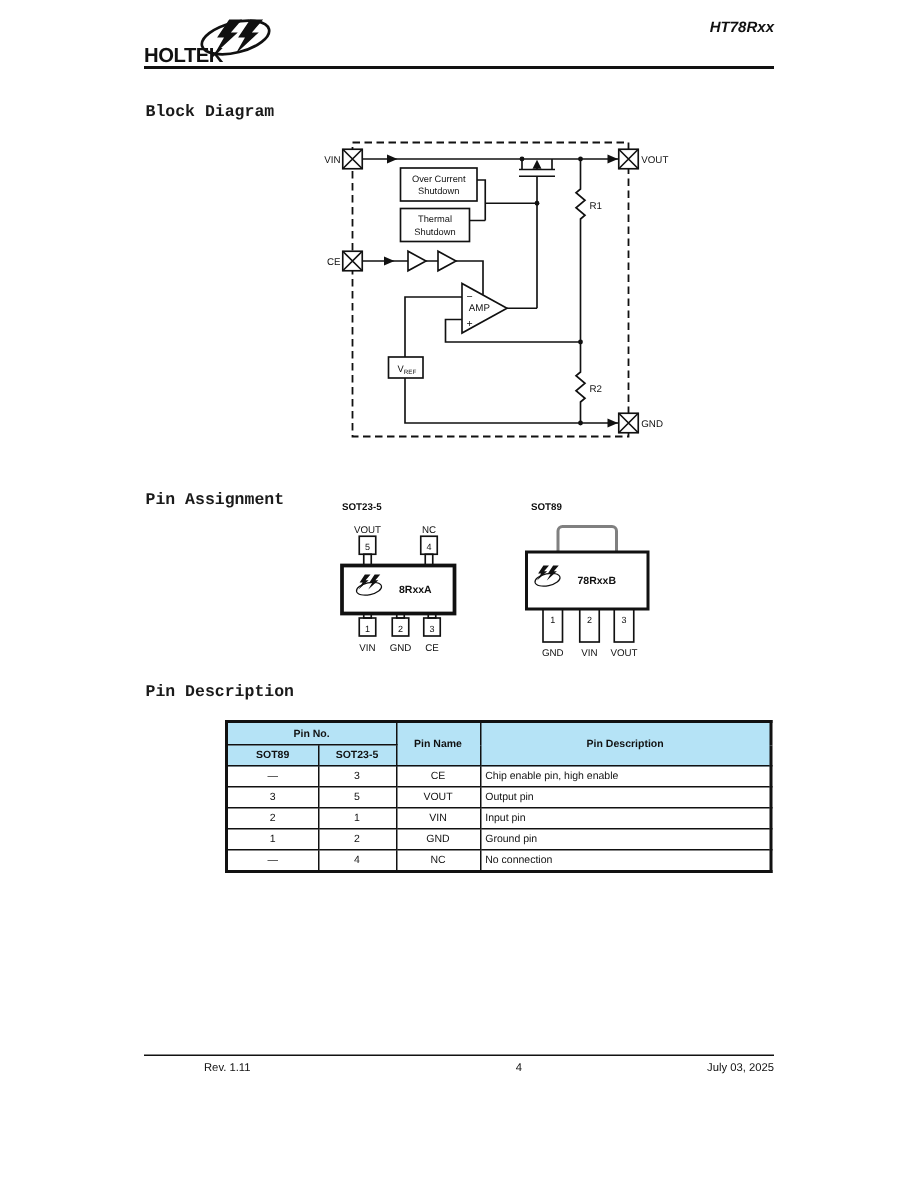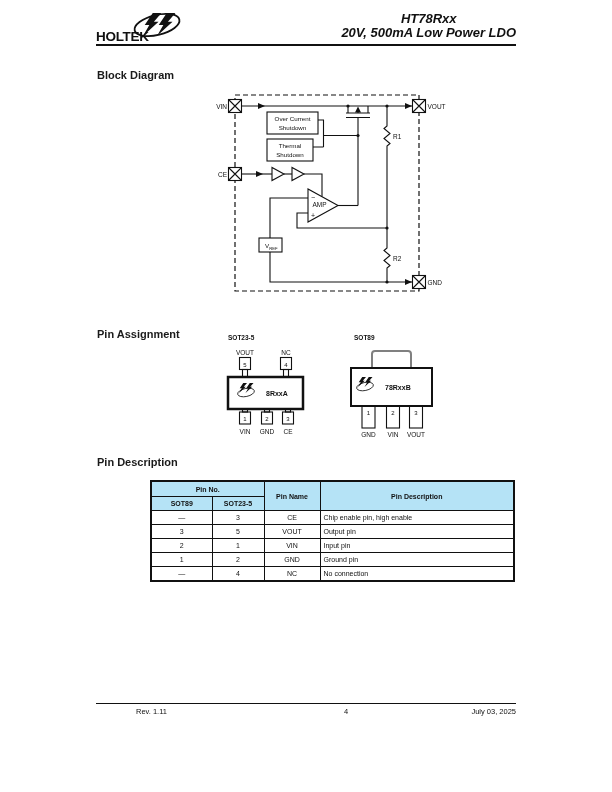--- a/index.html
+++ b/index.html
@@ -1,23 +1,23 @@
 <!DOCTYPE html>
 <html><head>
 <meta charset="utf-8">
 <style>
   html,body{margin:0;padding:0;background:#e8e8e8;}
   .page{
     position:relative;width:612px;height:792px;margin:0 auto;background:#ffffff;
     font-family:"Liberation Sans",sans-serif;color:#1a1a1a;overflow:hidden;
   }
   .abs{position:absolute;}
-  .doc-title{top:12px;right:96px;text-align:center;font-size:13px;font-weight:bold;font-style:italic;line-height:14px;color:#111;}
+  .doc-title{top:12px;right:96px;text-align:left;font-size:10px;font-weight:bold;font-style:italic;line-height:14px;color:#111;}
   .rule{background:#111;height:1.5px;}
-  .heading{font-size:11px;font-weight:bold;color:#1a1a1a;}
+  .heading{font-size:11px;font-weight:bold;color:#1a1a1a;font-family:Liberation Mono, monospace;}
   svg text{font-family:"Liberation Sans",sans-serif;fill:#111;}
   .tblwrap{top:480px;left:150px;}
   table.pins{border-collapse:collapse;table-layout:fixed;width:363px;font-size:7px;color:#111;}
   table.pins th,table.pins td{border:1px solid #111;padding:0;height:13px;text-align:center;vertical-align:middle;line-height:1;}
   table.pins th{background:#B5E3F6;font-weight:bold;}
   table.pins{border:2px solid #111;}
   table.pins td.desc{text-align:left;padding-left:3px;}
   .footer-text{font-size:7.5px;color:#111;top:707px;padding-left:40px;}
 </style>
 </head>
@@ -34,21 +34,20 @@
       <g fill="#111">
         <use href="#bolt" transform="translate(47,3) scale(1.15)"></use>
         <use href="#bolt" transform="translate(61,3) scale(1.15)"></use>
       </g>
     </g>
     <text x="0" y="31" font-size="13.5" font-weight="bold" letter-spacing="-0.3">HOLTEK</text>
   </svg>
 
   <div class="abs doc-title">
     <div>HT78Rxx</div>
-    <div>20V, 500mA Low Power LDO</div>
   </div>
   <div class="abs rule" style="left:96px;top:44px;width:420px;"></div>
 
   <div class="abs heading" style="left:97px;top:69px;">Block Diagram</div>
 
   <svg class="abs" style="left:205px;top:90px;" width="250" height="210" viewBox="0 0 250 210" fill="none" stroke="#111" stroke-width="1.1">
 
     <rect x="30" y="5" width="184" height="196" stroke-dasharray="5,3" stroke-width="1.2"></rect>
 
     <path d="M36.5,16 H207.5"></path>

